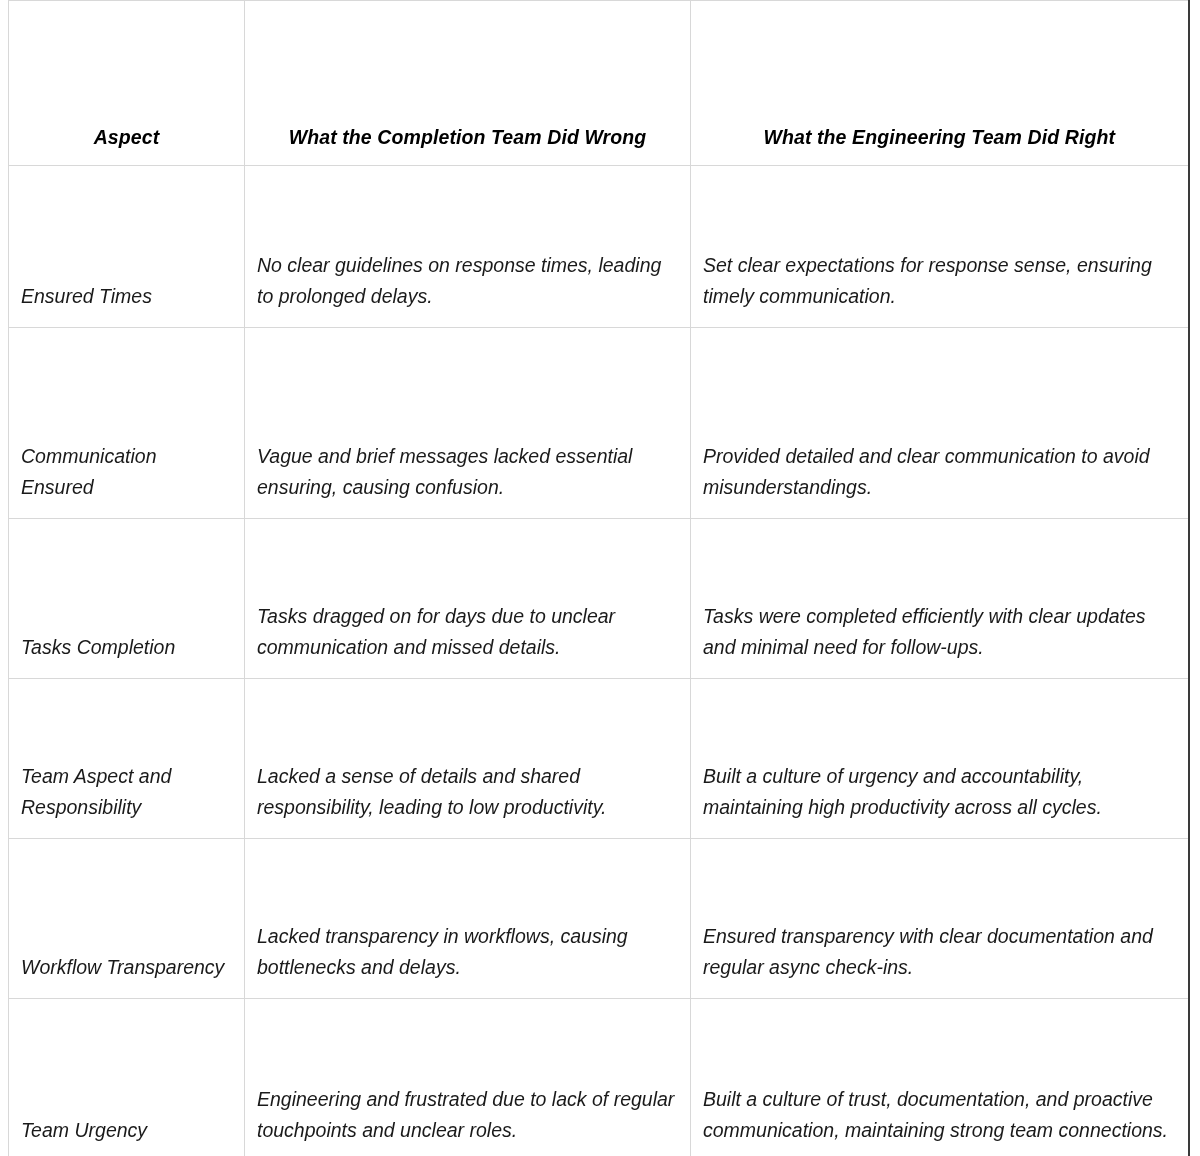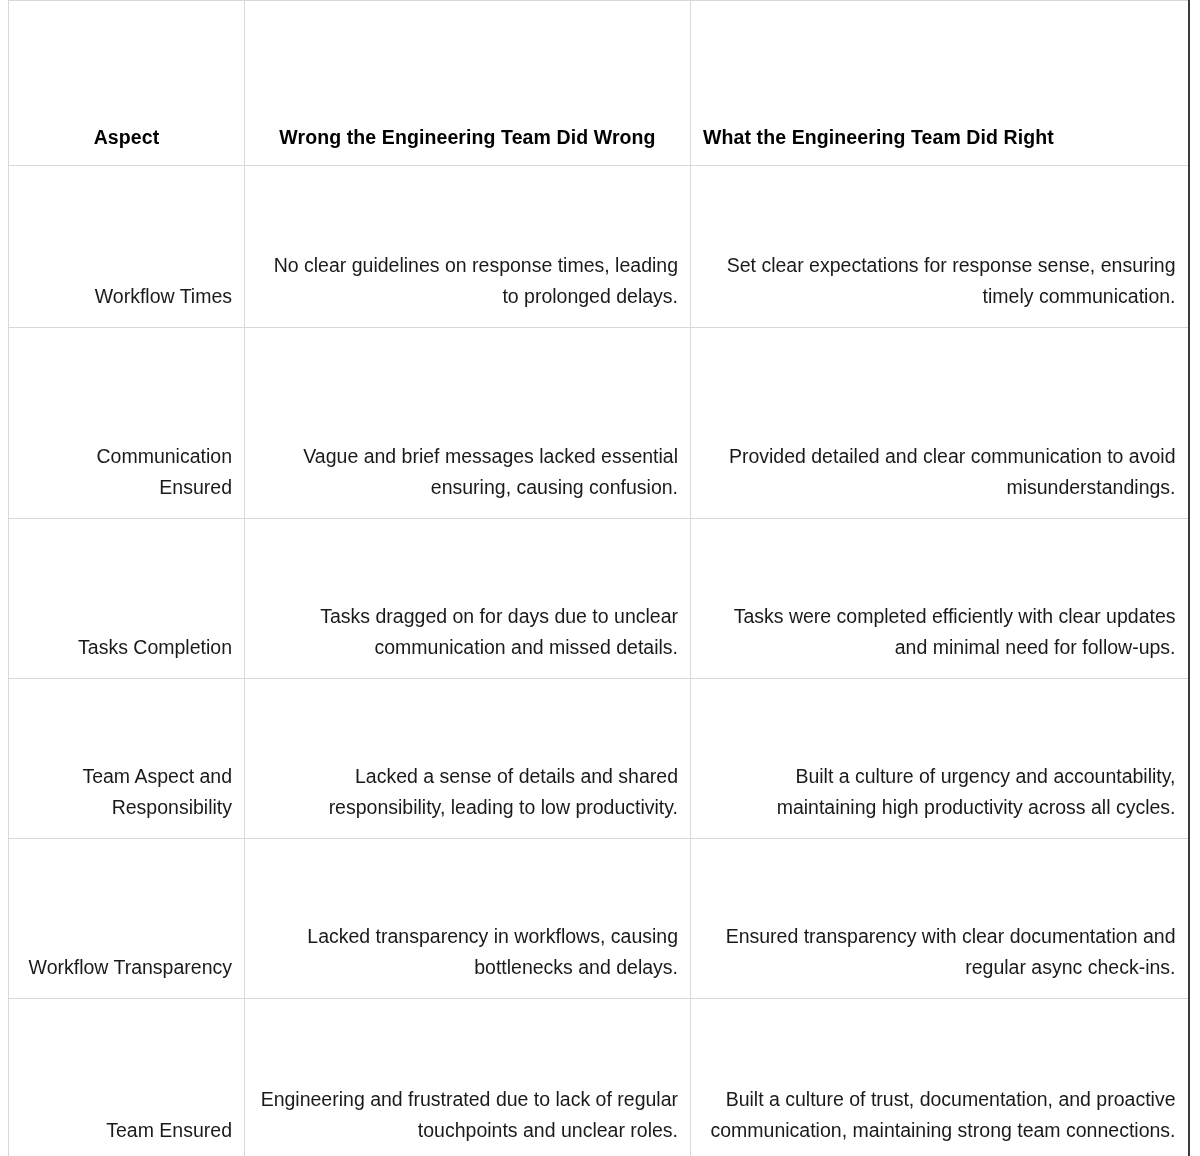--- a/index.html
+++ b/index.html
@@ -15,20 +15,21 @@
     color: #1a1a1a;
     -webkit-font-smoothing: antialiased;
     overflow: hidden;
   }
 
   .page {
     position: relative;
     width: 1200px;
     height: 1156px;
     box-sizing: border-box;
+    font-style: italic;
   }
 
   .table-wrap {
     position: absolute;
     left: 8px;
     top: 0px;
     width: 1180px;
   }
 
   table.comparison-table {
@@ -59,28 +60,28 @@
     height: 165px;
     font-size: 19.5px;
     font-weight: bold;
     line-height: 1.45;
     letter-spacing: 0.1px;
     color: #000000;
     padding-bottom: 16px;
   }
   th.th-aspect { text-align: center; }
   th.th-wrong  { text-align: center; }
-  th.th-right  { text-align: left; }
+  th.th-right  { text-align: center; }
 
   tbody td {
     font-size: 19.5px;
     line-height: 1.62;
     font-weight: normal;
     color: #1a1a1a;
-    text-align: right;
+    text-align: left;
   }
 
   tbody tr { height: 160px; }
   tbody tr.row-first { height: 162px; }
   tbody tr.row-second { height: 191px; }
   tbody tr.row-last { height: 163px; }
 
   td.cell-aspect { padding-left: 10px; }
   td.cell-wrong  { padding-left: 12px; }
   td.cell-right  { padding-left: 10px; }
@@ -97,29 +98,29 @@
   <div class="table-wrap">
     <table class="comparison-table">
       <colgroup>
         <col class="col-aspect">
         <col class="col-wrong">
         <col class="col-right">
       </colgroup>
       <thead>
         <tr>
           <th class="th-aspect">Aspect</th>
-          <th class="th-wrong">Wrong the Engineering Team Did Wrong</th>
+          <th class="th-wrong">What the Completion Team Did Wrong</th>
           <th class="th-right">What the Engineering Team Did Right</th>
         </tr>
       </thead>
       <tbody>
 
         <tr class="row-first">
           <td class="cell-aspect">
-            <span class="cell-text">Workflow Times</span>
+            <span class="cell-text">Ensured Times</span>
           </td>
           <td class="cell-wrong">
             <span class="cell-text">No clear guidelines on response times, leading to prolonged delays.</span>
           </td>
           <td class="cell-right">
             <span class="cell-text">Set clear expectations for response sense, ensuring timely communication.</span>
           </td>
         </tr>
 
         <tr class="row-second">
@@ -165,21 +166,21 @@
           <td class="cell-wrong">
             <span class="cell-text">Lacked transparency in workflows, causing bottlenecks and delays.</span>
           </td>
           <td class="cell-right">
             <span class="cell-text">Ensured transparency with clear documentation and regular async check-ins.</span>
           </td>
         </tr>
 
         <tr class="row-last">
           <td class="cell-aspect">
-            <span class="cell-text">Team Ensured</span>
+            <span class="cell-text">Team Urgency</span>
           </td>
           <td class="cell-wrong">
             <span class="cell-text">Engineering and frustrated due to lack of regular touchpoints and unclear roles.</span>
           </td>
           <td class="cell-right">
             <span class="cell-text">Built a culture of trust, documentation, and proactive communication, maintaining strong team connections.</span>
           </td>
         </tr>
 
       </tbody>

